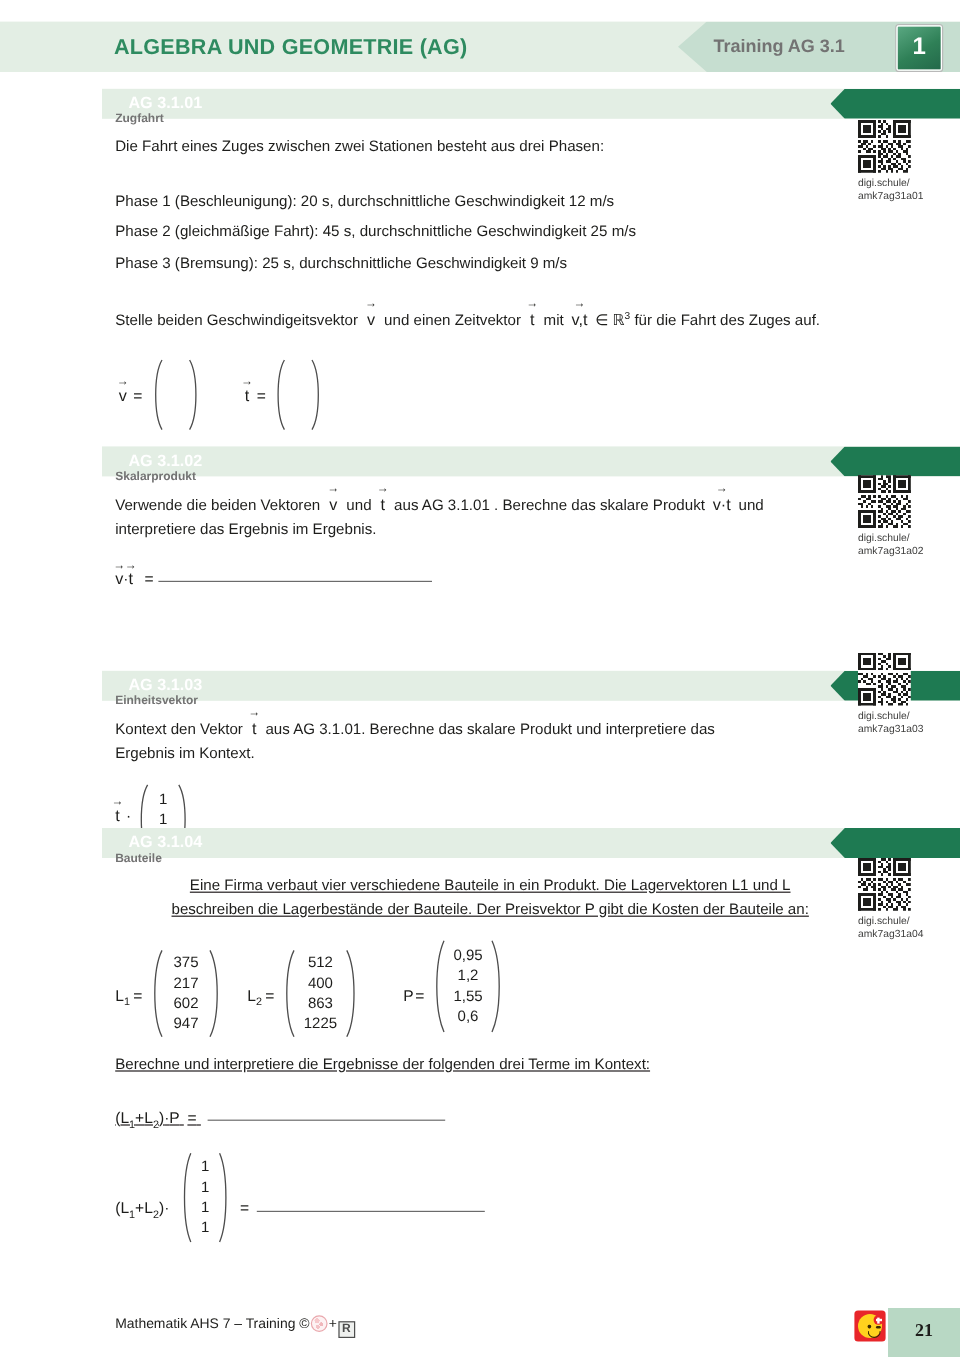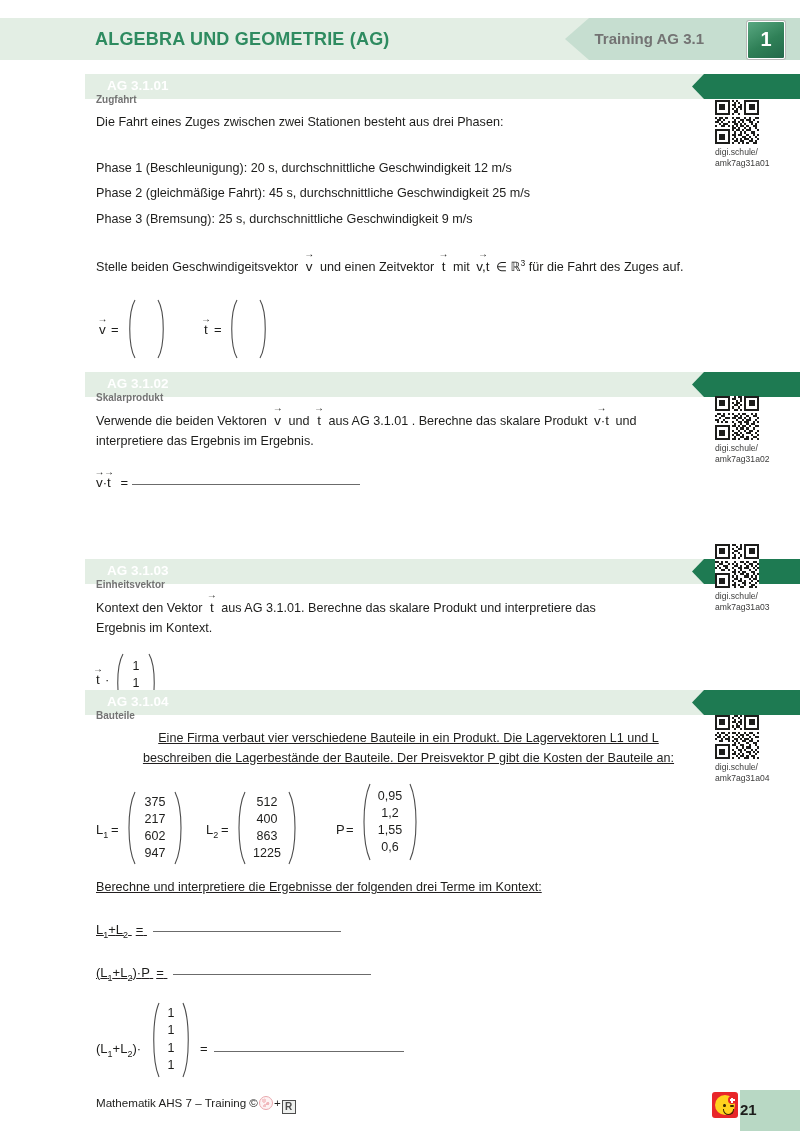--- a/index.html
+++ b/index.html
@@ -241,24 +241,25 @@
     right: 0;
     top: 1090px;
     width: 60px;
     height: 41px;
     background: #b8d8c4;
   }
   .page-num {
     position: absolute;
     left: 0; right: 0;
     top: 11px;
-    text-align: left;
+    text-align: center;
     font-size: 15px;
     font-weight: bold;
     color: #1d1d1b;
+    font-family: Liberation Serif, serif;
   }
   .smiley {
     position: absolute;
     right: 62px;
     top: 1092px;
     width: 26px;
     height: 26px;
     background: #e8262a;
     border-radius: 3px;
   }
@@ -815,25 +816,20 @@
           <span>0,95</span>
           <span>1,2</span>
           <span>1,55</span>
           <span>0,6</span>
         </span>
       </span>
     </div>
 
     <div class="ptext" style="margin-top:12px;">Berechne und interpretiere die Ergebnisse der folgenden drei Terme im Kontext:</div>
 
-    <div class="mathrow" style="margin-top:24px;">
-      <span style="font-size:13px;"><span>L</span><span class="sub">1</span><span>+</span><span>L</span><span class="sub">2</span></span>
-      <span style="font-size:13px; margin-left:4px;">=</span>
-      <span class="blankline" style="width:188px; margin-left:6px;"></span>
-    </div>
 
     <div class="mathrow" style="margin-top:26px;">
       <span style="font-size:13px;"><span>(</span><span>L</span><span class="sub">1</span><span>+</span><span>L</span><span class="sub">2</span><span>)</span><span>·</span><span>P</span></span>
       <span style="font-size:13px; margin-left:3px;">=</span>
       <span class="blankline" style="width:198px; margin-left:6px;"></span>
     </div>
 
     <div class="mathrow" style="margin-top:18px; height:78px;">
       <span style="position:absolute; left:0px; top:40px; font-size:13px;"><span>(</span><span>L</span><span class="sub">1</span><span>+</span><span>L</span><span class="sub">2</span><span>)</span><span>·</span></span>
       <span class="paren" style="position:absolute; left:52px; top:0;">

